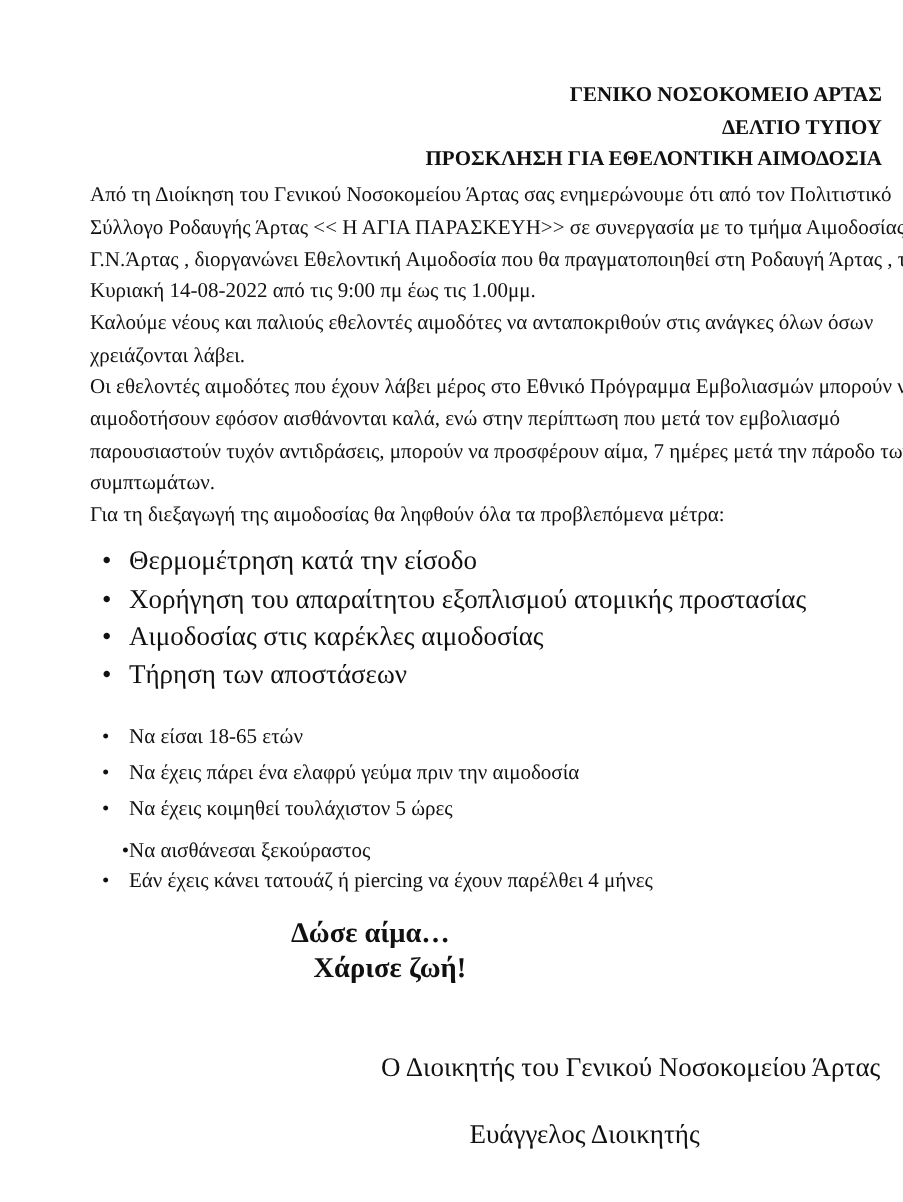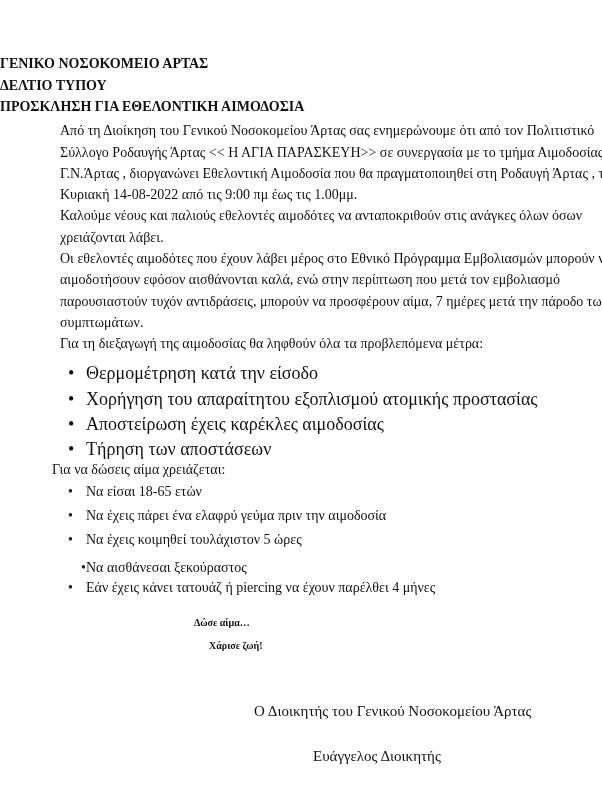--- a/index.html
+++ b/index.html
@@ -3,32 +3,32 @@
 <meta charset="utf-8">
 <style>
   html, body { margin: 0; padding: 0; background: #ffffff; }
   body {
     width: 602px; height: 801px; position: relative; overflow: hidden;
     font-family: "Liberation Serif", "DejaVu Serif", serif;
     color: #111111;
   }
   .page { position: absolute; left: 0; top: 0; width: 602px; height: 801px; }
   .title {
-    position: absolute; left: 0; width: 588px; text-align: left;
+    position: absolute; left: 0; width: 588px; text-align: right;
     font-weight: bold; font-size: 14px; line-height: 16px;
   }
   .line {
     position: absolute; left: 60px; font-size: 14px; line-height: 16px;
     white-space: nowrap;
   }
   .bullet-row { position: absolute; left: 68px; font-size: 18px; line-height: 16px; white-space: nowrap; }
   .bullet-row .dot { display: inline-block; width: 18px; }
   .bullet-row.big { font-size: 14px; }
-  .closing { position: absolute; font-weight: bold; font-size: 10px; line-height: 16px; white-space: nowrap; }
-  .sig { position: absolute; font-size: 15px; line-height: 16px; white-space: nowrap; }
+  .closing { position: absolute; font-weight: bold; font-size: 19px; line-height: 16px; white-space: nowrap; }
+  .sig { position: absolute; font-size: 18px; line-height: 16px; white-space: nowrap; }
 </style>
 </head>
 <body>
 
 <div class="page">
 
   <div class="title" style="top:56px;">ΓΕΝΙΚΟ ΝΟΣΟΚΟΜΕΙΟ ΑΡΤΑΣ</div>
   <div class="title" style="top:78px;">ΔΕΛΤΙΟ ΤΥΠΟΥ</div>
   <div class="title" style="top:99px;">ΠΡΟΣΚΛΗΣΗ ΓΙΑ ΕΘΕΛΟΝΤΙΚΗ ΑΙΜΟΔΟΣΙΑ</div>
 
@@ -54,28 +54,27 @@
   <div class="line" style="top:336px;">Για τη διεξαγωγή της αιμοδοσίας θα ληφθούν όλα τα προβλεπόμενα μέτρα:</div>
 
   <div>
     <div class="bullet-row" style="top:365px;">
       <span class="dot">•</span><span>Θερμομέτρηση κατά την είσοδο</span>
     </div>
     <div class="bullet-row" style="top:391px;">
       <span class="dot">•</span><span>Χορήγηση του απαραίτητου εξοπλισμού ατομικής προστασίας</span>
     </div>
     <div class="bullet-row" style="top:416px;">
-      <span class="dot">•</span><span>Αποστείρωση έχεις καρέκλες αιμοδοσίας</span>
+      <span class="dot">•</span><span>Αιμοδοσίας στις καρέκλες αιμοδοσίας</span>
     </div>
     <div class="bullet-row" style="top:441px;">
       <span class="dot">•</span><span>Τήρηση των αποστάσεων</span>
     </div>
   </div>
 
-  <div class="line" style="top:462px; left:52px;">Για να δώσεις αίμα χρειάζεται:</div>
 
   <div>
     <div class="bullet-row big" style="top:484px;">
       <span class="dot">•</span><span>Να είσαι 18-65 ετών</span>
     </div>
     <div class="bullet-row big" style="top:508px;">
       <span class="dot">•</span><span>Να έχεις πάρει ένα ελαφρύ γεύμα πριν την αιμοδοσία</span>
     </div>
     <div class="bullet-row big" style="top:532px;">
       <span class="dot">•</span><span>Να έχεις κοιμηθεί τουλάχιστον 5 ώρες</span>

